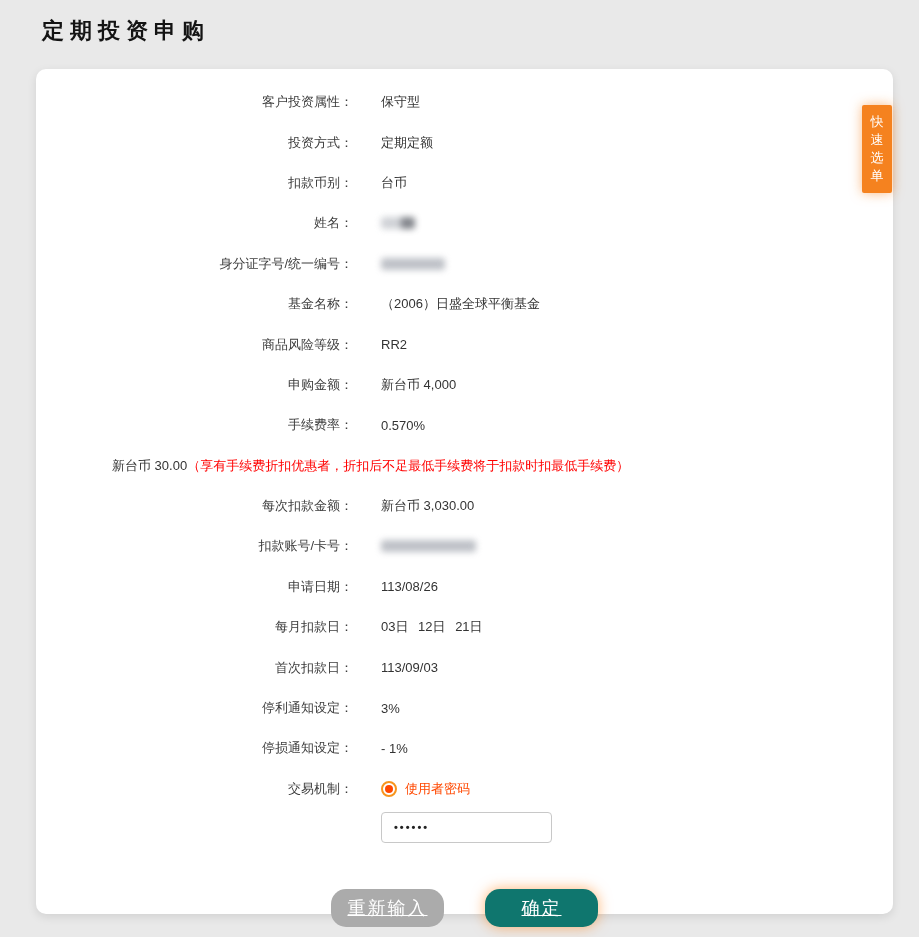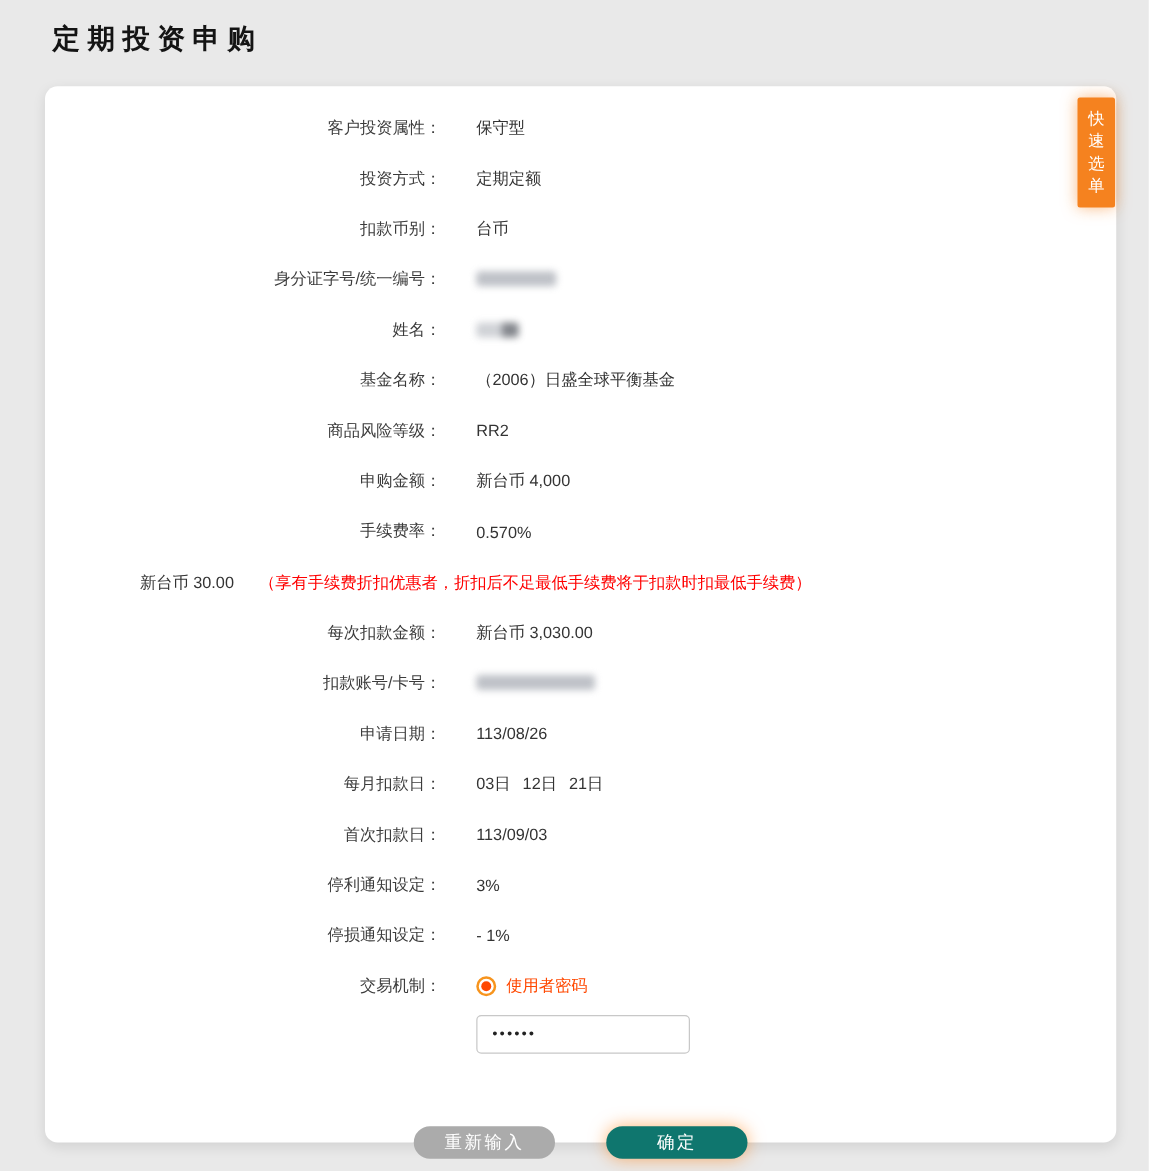--- a/index.html
+++ b/index.html
@@ -21,21 +21,21 @@
     position:relative;
     margin:23px 0 0 36px;
     width:857px;
     height:845px;
     background:#ffffff;
     border-radius:10px;
     box-shadow:0 3px 10px rgba(0,0,0,0.10);
   }
   .quick-tab {
     position:absolute;
-    top:9px;
+    top:36px;
     right:1px;
     width:30px;
     padding:8px 8.5px;
     background:#f5821f;
     color:#ffffff;
     font-size:13px;
     line-height:18px;
     text-align:center;
     word-break:break-all;
     border-radius:2px;
@@ -55,21 +55,21 @@
     text-align:right;
     color:#3c3c3c;
     flex:none;
     white-space:nowrap;
   }
   .val {
     margin-left:28px;
     color:#333333;
     white-space:nowrap;
   }
-  .note { color:#ff0000; margin-left:20px; white-space:nowrap; }
+  .note { color:#ff0000; margin-left:0; white-space:nowrap; }
   .masked {
     display:inline-block;
     height:12px;
     margin-left:28px;
     background:#a9adb5;
     border-radius:3px;
     filter:blur(3px);
     opacity:0.75;
   }
   .masked.w-id { width:64px; }
@@ -108,28 +108,29 @@
   .btns {
     position:absolute;
     left:0; right:0;
     bottom:-13px;
     display:flex;
     justify-content:center;
     gap:41px;
   }
   .btn {
     width:113px;
-    height:26px;
+    height:38px;
     border:none;
     border-radius:15px;
     color:#ffffff;
-    font-size:14px;
+    font-size:18px;
     letter-spacing:2px;
     cursor:pointer;
     font-family:"Liberation Sans","DejaVu Sans",sans-serif;
+    text-decoration:underline;
   }
   .btn.gray { background:#ababab; }
   .btn.orange { background:#0f766e; box-shadow:0 0 14px rgba(255,120,0,0.55); }
 </style>
 </head>
 <body>
 
 <h1 class="page-title">定期投资申购</h1>
 
 <div class="card">
@@ -147,27 +148,27 @@
       <span class="lbl">投资方式：</span>
       <span class="val">定期定额</span>
     </div>
 
     <div class="row">
       <span class="lbl">扣款币别：</span>
       <span class="val">台币</span>
     </div>
 
     <div class="row">
+      <span class="lbl">姓名：</span>
+      <span class="masked w-name"></span>
+    </div>
+
+    <div class="row">
       <span class="lbl">身分证字号/统一编号：</span>
       <span class="masked w-id"></span>
-    </div>
-
-    <div class="row">
-      <span class="lbl">姓名：</span>
-      <span class="masked w-name"></span>
     </div>
 
     <div class="row">
       <span class="lbl">基金名称：</span>
       <span class="val">（2006）日盛全球平衡基金</span>
     </div>
 
     <div class="row">
       <span class="lbl">商品风险等级：</span>
       <span class="val">RR2</span>

